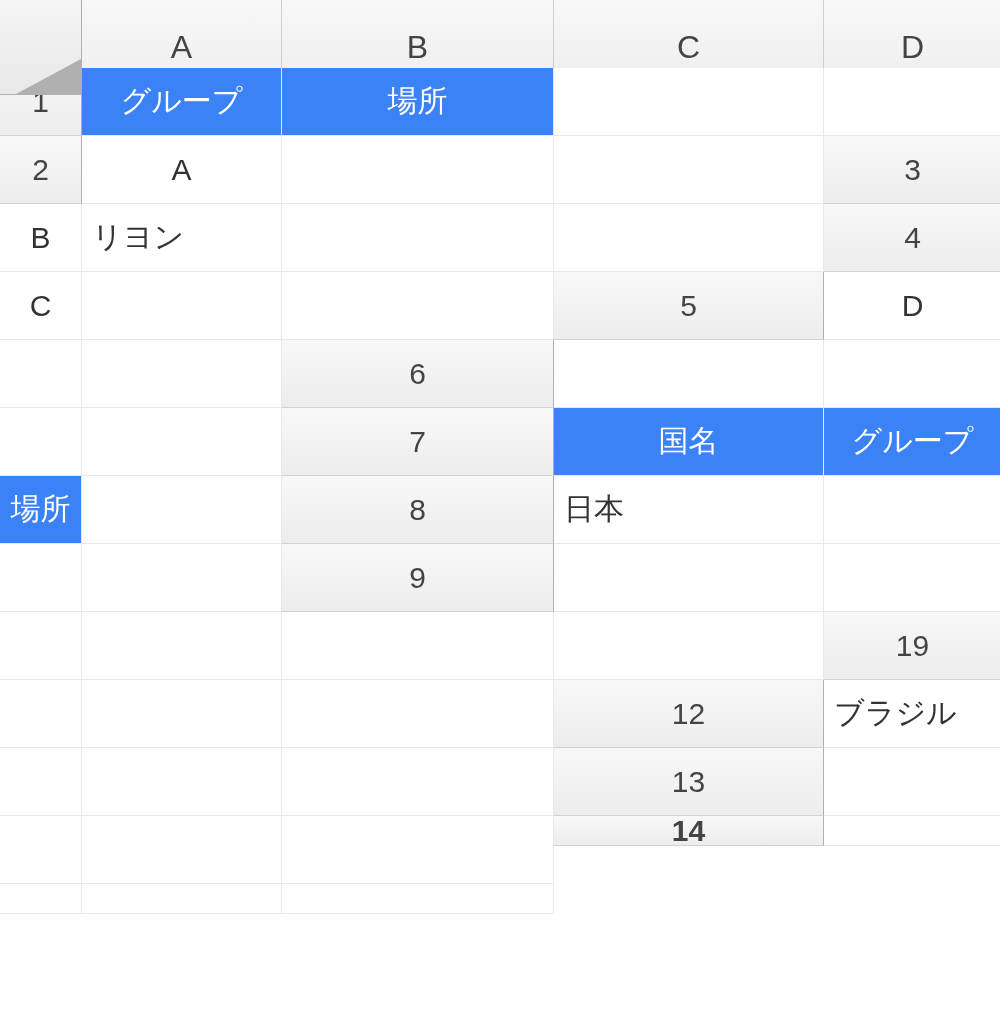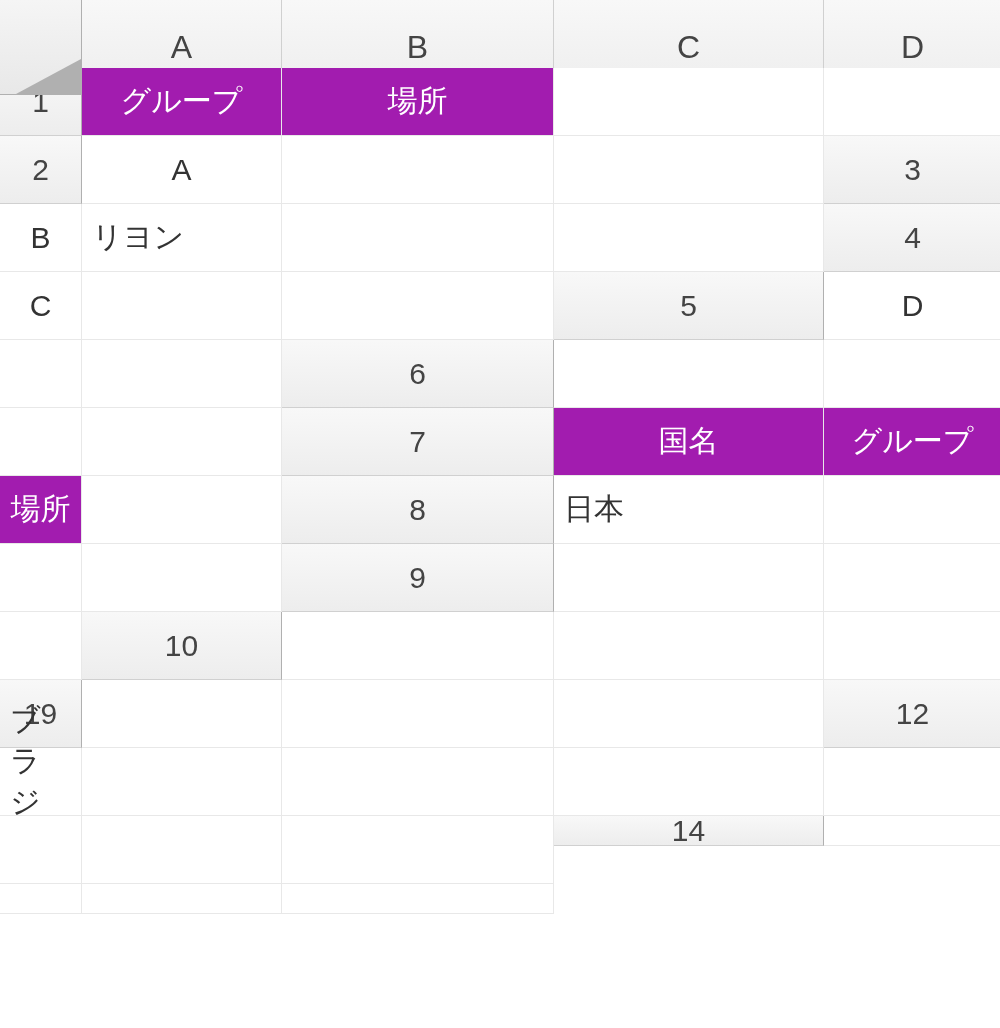--- a/index.html
+++ b/index.html
@@ -63,21 +63,21 @@
       align-items: center;
       padding: 0 10px;
       color: #333;
       font-size: 30px;
       background: #fff;
     }
     .cell.center {
       justify-content: center;
     }
     .header-cell {
-      background: #a21caf;
+      background: #3b82f6;
       color: #fff;
       justify-content: center;
       font-size: 30px;
     }
     .header-row {
       height: 95px;
     }
   </style>
 </head>
 <body>
@@ -133,39 +133,39 @@
   <div class="cell">日本</div>
   <div class="cell"></div>
   <div class="cell"></div>
   <div class="cell"></div>
 
   <div class="row-header">9</div>
   <div class="cell"></div>
   <div class="cell"></div>
   <div class="cell"></div>
 
-  <div class="row-header">10</div>
   <div class="cell"></div>
   <div class="cell"></div>
   <div class="cell"></div>
 
   <div class="row-header">19</div>
   <div class="cell"></div>
   <div class="cell"></div>
   <div class="cell"></div>
 
   <div class="row-header">12</div>
   <div class="cell">ブラジル</div>
   <div class="cell"></div>
   <div class="cell"></div>
   <div class="cell"></div>
 
+  <div class="row-header">13</div>
   <div class="cell"></div>
   <div class="cell"></div>
   <div class="cell"></div>
   <div class="cell"></div>
 
-  <div class="row-header" style="height:30px;overflow:hidden;">14</div>
+  <div class="row-header" style="height:30px;overflow:hidden;font-weight:bold;">14</div>
   <div class="cell" style="height:30px;"></div>
   <div class="cell" style="height:30px;"></div>
   <div class="cell" style="height:30px;"></div>
   <div class="cell" style="height:30px;"></div>
 </div>
 
 </body></html>

